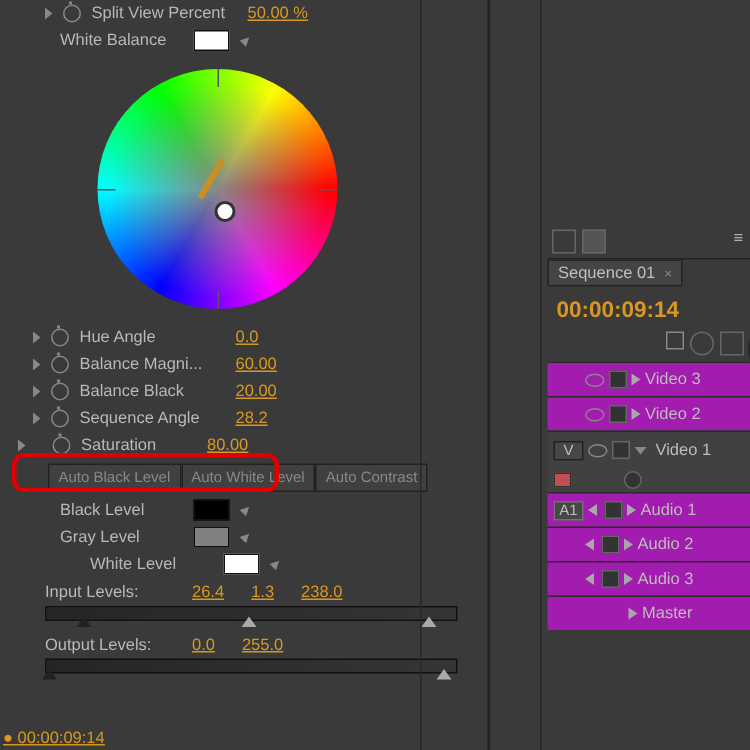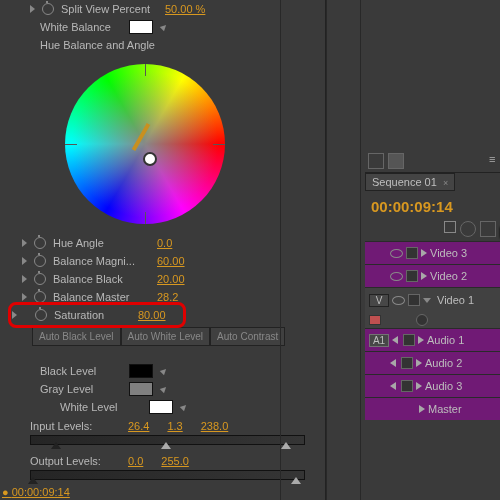--- a/index.html
+++ b/index.html
@@ -194,21 +194,21 @@
     width:14px;height:14px;
     border:1px solid #666;
     background:#3a3a3a;
     position:relative;
   }
   .track{
     display:flex;
     align-items:center;
     height:22px;
     border-top:1px solid #2a2a2a;
-    background:#701a75;
+    background:#a21caf;
     padding-left:4px;
     gap:3px;
   }
   .track.light{ background:#414141; }
   .track-eye{
     width:11px;height:7px;
     border:1px solid #888;
     border-radius:50%;
   }
   .track-toggle{
@@ -272,23 +272,20 @@
     <span class="label">Split View Percent</span>
     <span class="value">50.00 %</span>
   </div>
 
   <div class="row" style="padding-left:40px">
     <span class="label-w" style="width:85px">White Balance</span>
     <span class="swatch"></span>
     <span class="eyedrop"></span>
   </div>
 
-  <div class="row" style="padding-left:40px">
-    <span class="label-w">Hue Balance and Angle</span>
-  </div>
 
   <div class="color-wheel">
     <div class="wheel-arrow"></div>
     <div class="wheel-handle"></div>
     <div class="marker" style="left:80px;"></div>
     <div class="marker" style="left:80px;bottom:0;top:auto"></div>
     <div class="marker" style="top:80px;left:0;width:12px;height:1px"></div>
     <div class="marker" style="top:80px;right:0;left:auto;width:12px;height:1px"></div>
   </div>
 
@@ -306,40 +303,40 @@
   </div>
   <div class="row" style="padding-left:22px">
     <span class="tri"></span>
     <span class="stopwatch"></span>
     <span class="label">Balance Black</span>
     <span class="value">20.00</span>
   </div>
   <div class="row" style="padding-left:22px">
     <span class="tri"></span>
     <span class="stopwatch"></span>
-    <span class="label">Balance Master</span>
+    <span class="label">Sequence Angle</span>
     <span class="value">28.2</span>
   </div>
   <div class="row" style="padding-left:12px">
     <span class="tri"></span>
     <span style="width:7px"></span>
     <span class="stopwatch"></span>
     <span class="label" style="width:80px">Saturation</span>
     <span class="value">80.00</span>
   </div>
 
   <div class="highlight-box"></div>
 
   <div class="btn-group">
     <div class="btn">Auto Black Level</div>
     <div class="btn">Auto White Level</div>
     <div class="btn">Auto Contrast</div>
   </div>
 
-  <div class="row" style="padding-left:40px;margin-top:16px">
+  <div class="row" style="padding-left:40px;margin-top:3px">
     <span class="label-w" style="width:85px">Black Level</span>
     <span class="swatch" style="background:#000"></span>
     <span class="eyedrop"></span>
   </div>
   <div class="row" style="padding-left:40px">
     <span class="label-w" style="width:85px">Gray Level</span>
     <span class="swatch" style="background:#808080"></span>
     <span class="eyedrop"></span>
   </div>
   <div class="row" style="padding-left:60px">

